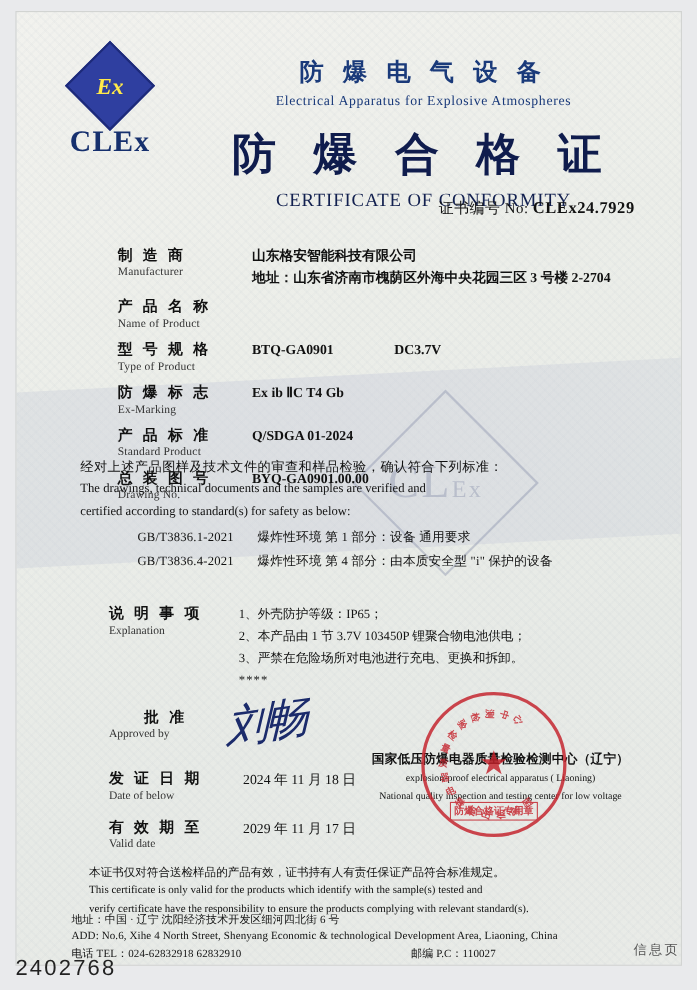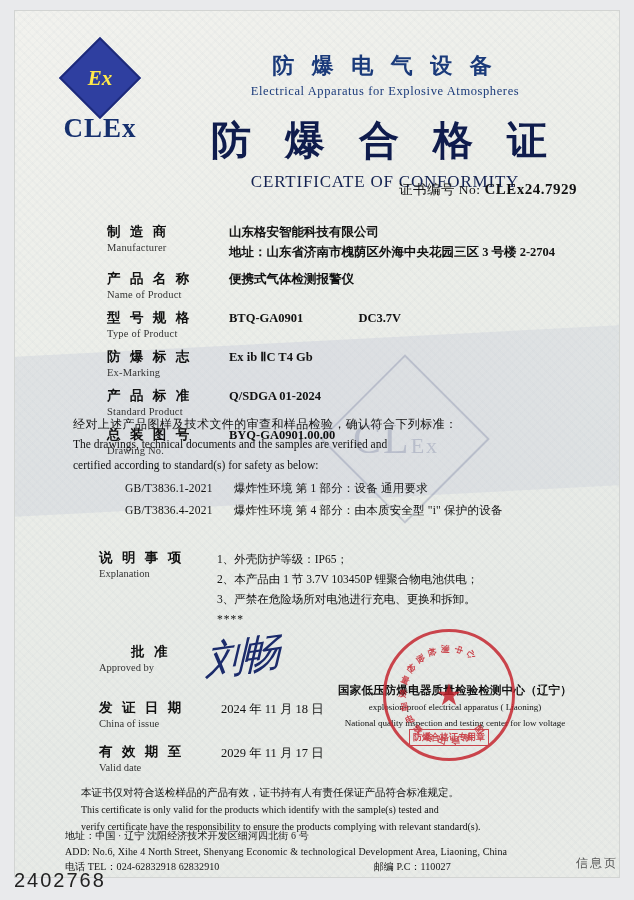--- a/index.html
+++ b/index.html
@@ -238,23 +238,20 @@
           <div>山东格安智能科技有限公司</div>
           <div class="v2">地址：山东省济南市槐荫区外海中央花园三区 3 号楼 2-2704</div>
         </div>
       </div>
 
       <div class="row">
         <div class="lbl">
           <div class="cn">产 品 名 称</div>
           <div class="en">Name of Product</div>
         </div>
-        <div class="val">
-          <div>便携式气体检测报警仪</div>
-        </div>
       </div>
 
       <div class="row">
         <div class="lbl">
           <div class="cn">型 号 规 格</div>
           <div class="en">Type of Product</div>
         </div>
         <div class="val">
           <span>BTQ-GA0901</span>
           <span class="inline2">DC3.7V</span>
@@ -326,21 +323,21 @@
     <div class="approve">
       <div class="cn">批 准</div>
       <div class="en">Approved by</div>
     </div>
     <div class="sign">刘畅</div>
 
     <div class="dates">
       <div class="drow">
         <div class="dl">
           <div class="cn">发 证 日 期</div>
-          <div class="en">China of issue</div>
+          <div class="en">Date of below</div>
         </div>
         <div class="dv">2024 年 11 月 18 日</div>
       </div>
       <div class="drow">
         <div class="dl">
           <div class="cn">有 效 期 至</div>
           <div class="en">Valid date</div>
         </div>
         <div class="dv">2029 年 11 月 17 日</div>
       </div>

